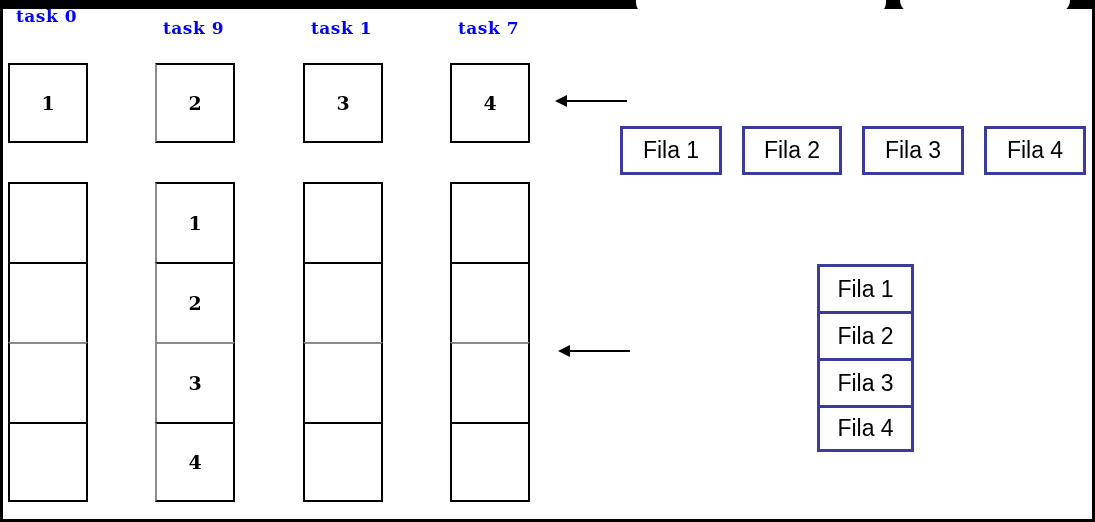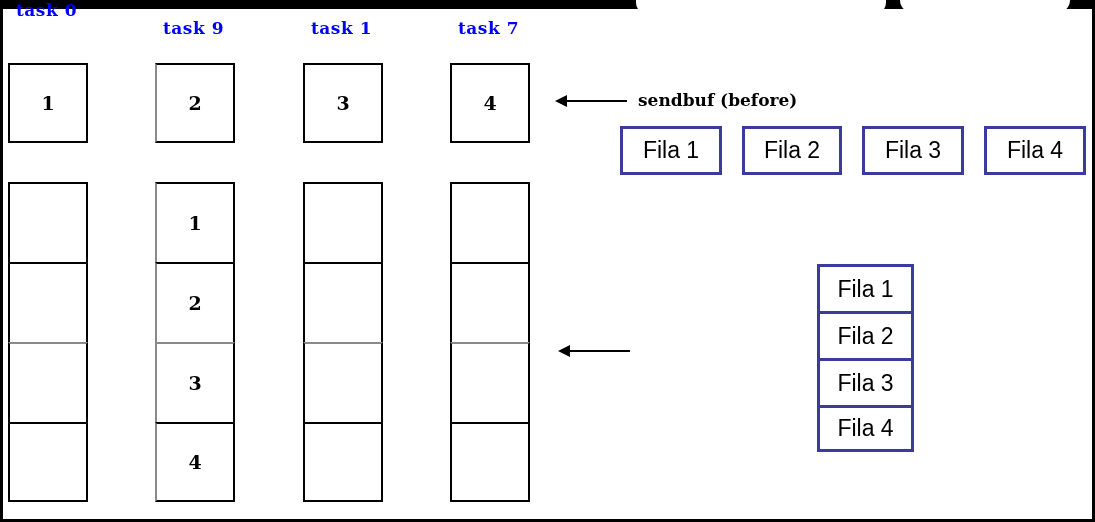--- a/index.html
+++ b/index.html
@@ -181,21 +181,21 @@
 
 <div id="canvas">
 
   <div class="top-band"></div>
   <div class="band-notch" style="left:636px; top:0; width:250px; height:16px;"></div>
   <div class="band-notch" style="left:900px; top:0; width:170px; height:13px;"></div>
   <div class="left-edge"></div>
   <div class="right-edge"></div>
   <div class="bottom-edge"></div>
 
-  <div class="task-label" style="left:16px; top:0;">task 0</div>
+  <div class="task-label" style="left:16px; top:6px;">task 0</div>
   <div class="task-label" style="left:163px; top:18px;">task 9</div>
   <div class="task-label" style="left:311px; top:18px;">task 1</div>
   <div class="task-label" style="left:458px; top:18px;">task 7</div>
 
   <div class="send-cell" style="left:8px; top:63px;">1</div>
   <div class="send-cell soft-left" style="left:155px; top:63px;">2</div>
   <div class="send-cell" style="left:303px; top:63px;">3</div>
   <div class="send-cell" style="left:450px; top:63px;">4</div>
 
   <div class="recv-col" style="left:8px; top:182px;">
@@ -223,21 +223,20 @@
     <div class="recv-cell"></div>
     <div class="recv-cell"></div>
     <div class="recv-cell soft-top"></div>
     <div class="recv-cell last"></div>
   </div>
 
   <div class="arrow-wrap" style="left:555px; top:93px; width:72px;">
     <div class="arrow-head"></div>
     <div class="arrow-line" style="width:64px;"></div>
   </div>
-  <div class="annot-label" style="left:638px; top:90px;">sendbuf (before)</div>
 
   <div class="arrow-wrap" style="left:558px; top:343px; width:72px;">
     <div class="arrow-head"></div>
     <div class="arrow-line" style="width:64px;"></div>
   </div>
 
   <div class="fila-box" style="left:620px; top:126px; width:102px; height:49px;">Fila 1</div>
   <div class="fila-box" style="left:742px; top:126px; width:100px; height:49px;">Fila 2</div>
   <div class="fila-box" style="left:862px; top:126px; width:102px; height:49px;">Fila 3</div>
   <div class="fila-box" style="left:984px; top:126px; width:102px; height:49px;">Fila 4</div>

